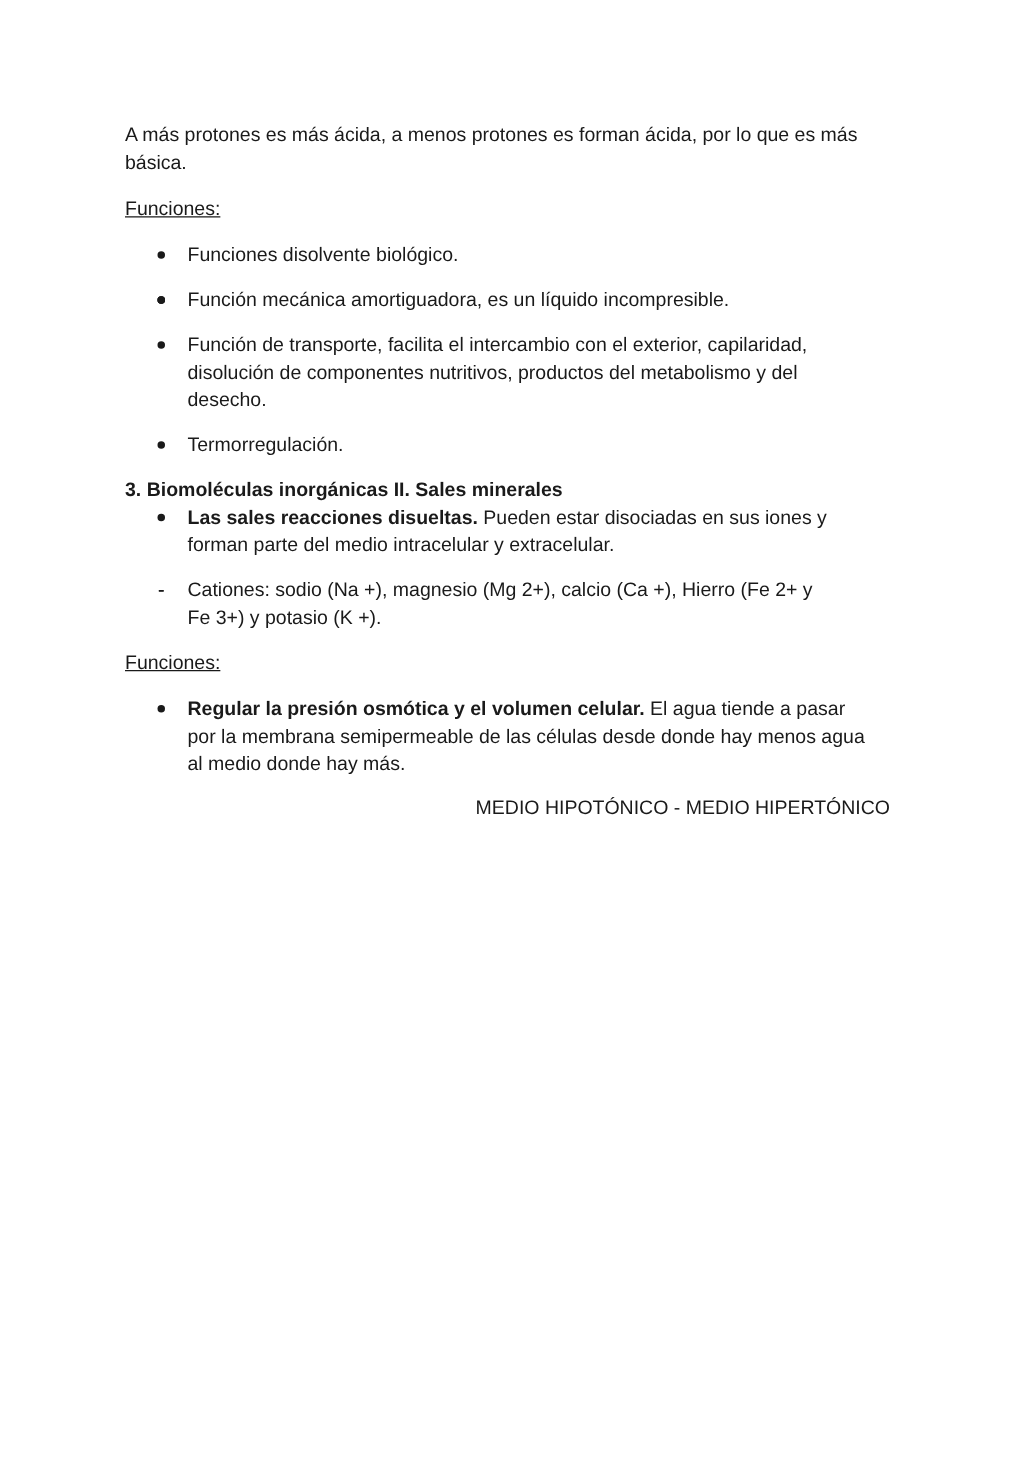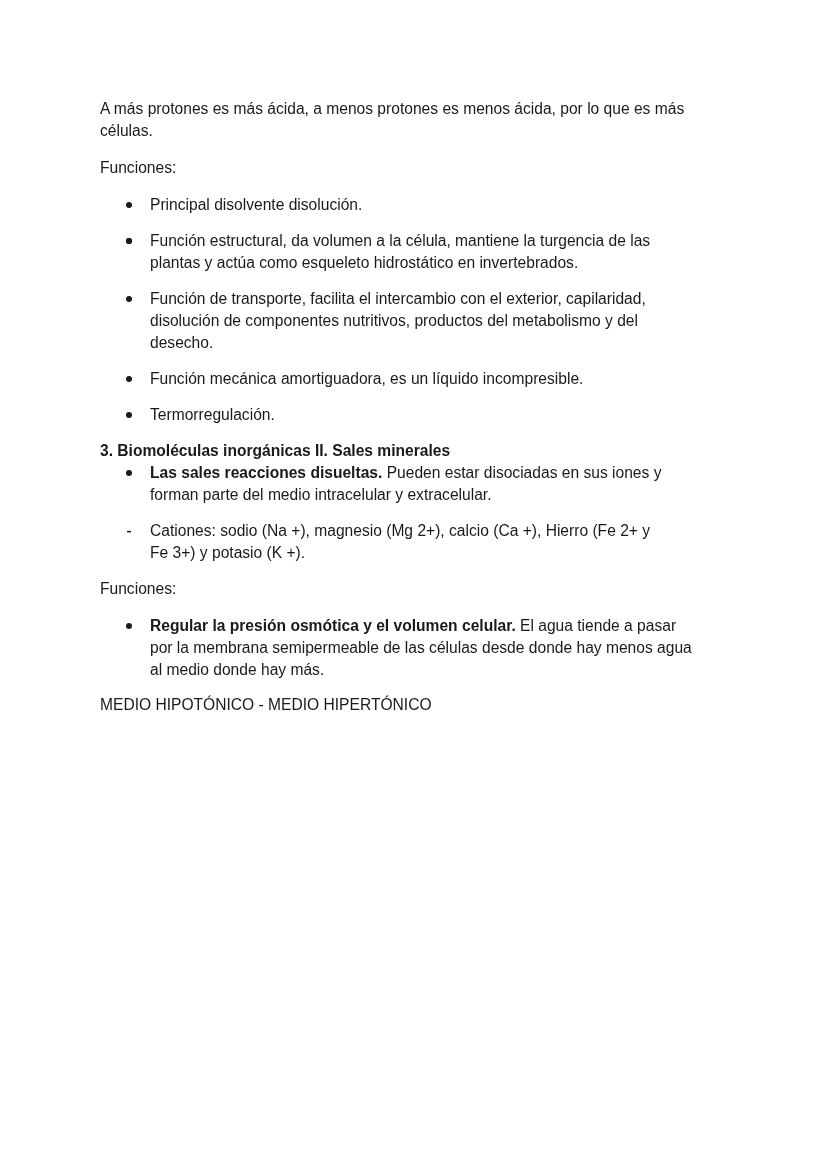--- a/index.html
+++ b/index.html
@@ -1,44 +1,44 @@
 <!DOCTYPE html>
 <html><head>
 <meta charset="utf-8">
 <style>
   html, body { margin: 0; padding: 0; background: #ffffff; }
   body { width: 828px; height: 1169px; position: relative; overflow: hidden;
          font-family: "Liberation Sans", sans-serif; color: #1a1a1a; font-size: 15.6px; line-height: 22px; }
   .page { position: absolute; left: 100px; top: 98px; width: 640px; }
   p { margin: 0; }
   .para { margin-bottom: 15px; }
-  .u { }
+  .u { text-decoration: underline; }
   .heading { font-weight: bold; }
   ul { list-style: none; margin: 0 0 13px 0; padding: 0; }
   li { position: relative; padding-left: 50px; margin-bottom: 14px; }
   li .mk { position: absolute; left: 22px; top: 0; width: 14px; text-align: center; }
   .dot { display: inline-block; width: 6px; height: 6px; border-radius: 50%; background: #1a1a1a; position: relative; top: -2px; }
   b { font-weight: bold; }
-  .center { text-align: left; width: 612px; }
+  .center { text-align: right; width: 612px; }
 </style>
 </head>
 <body>
 
 <div class="page">
 
-  <p class="para" style="width:630px;">A más protones es más ácida, a menos protones es menos ácida, por lo que es más células.</p>
+  <p class="para" style="width:630px;">A más protones es más ácida, a menos protones es forman ácida, por lo que es más básica.</p>
 
   <p class="para u">Funciones:</p>
 
   <ul style="width:600px;">
-    <li><span class="mk"><span class="dot"></span></span><span>Principal disolvente disolución.</span></li>
+    <li><span class="mk"><span class="dot"></span></span><span>Funciones disolvente biológico.</span></li>
     <li><span class="mk"><span class="dot"></span></span></li>
-    <li><span class="mk"><span class="dot"></span></span><span>Función estructural, da volumen a la célula, mantiene la turgencia de las plantas y actúa como esqueleto hidrostático en invertebrados.</span></li>
+    <li><span class="mk"><span class="dot"></span></span></li>
+    <li><span class="mk"><span class="dot"></span></span><span>Función mecánica amortiguadora, es un líquido incompresible.</span></li>
     <li style="padding-right:40px;"><span class="mk"><span class="dot"></span></span><span>Función de transporte, facilita el intercambio con el exterior, capilaridad, disolución de componentes nutritivos, productos del metabolismo y del desecho.</span></li>
-    <li><span class="mk"><span class="dot"></span></span><span>Función mecánica amortiguadora, es un líquido incompresible.</span></li>
     <li><span class="mk"><span class="dot"></span></span><span>Termorregulación.</span></li>
   </ul>
 
   <p class="heading">3. Biomoléculas inorgánicas II. Sales minerales</p>
 
 
   <ul style="width:600px;">
     <li><span class="mk"><span class="dot"></span></span><b>Las sales reacciones disueltas.</b><span> Pueden estar disociadas en sus iones y forman parte del medio intracelular y extracelular.</span></li>
     <li><span class="mk">-</span></li>
     <li style="padding-right:30px;"><span class="mk">-</span><span>Cationes: sodio (Na +), magnesio (Mg 2+), calcio (Ca +), Hierro (Fe 2+ y Fe 3+)  y potasio (K +).</span></li>

